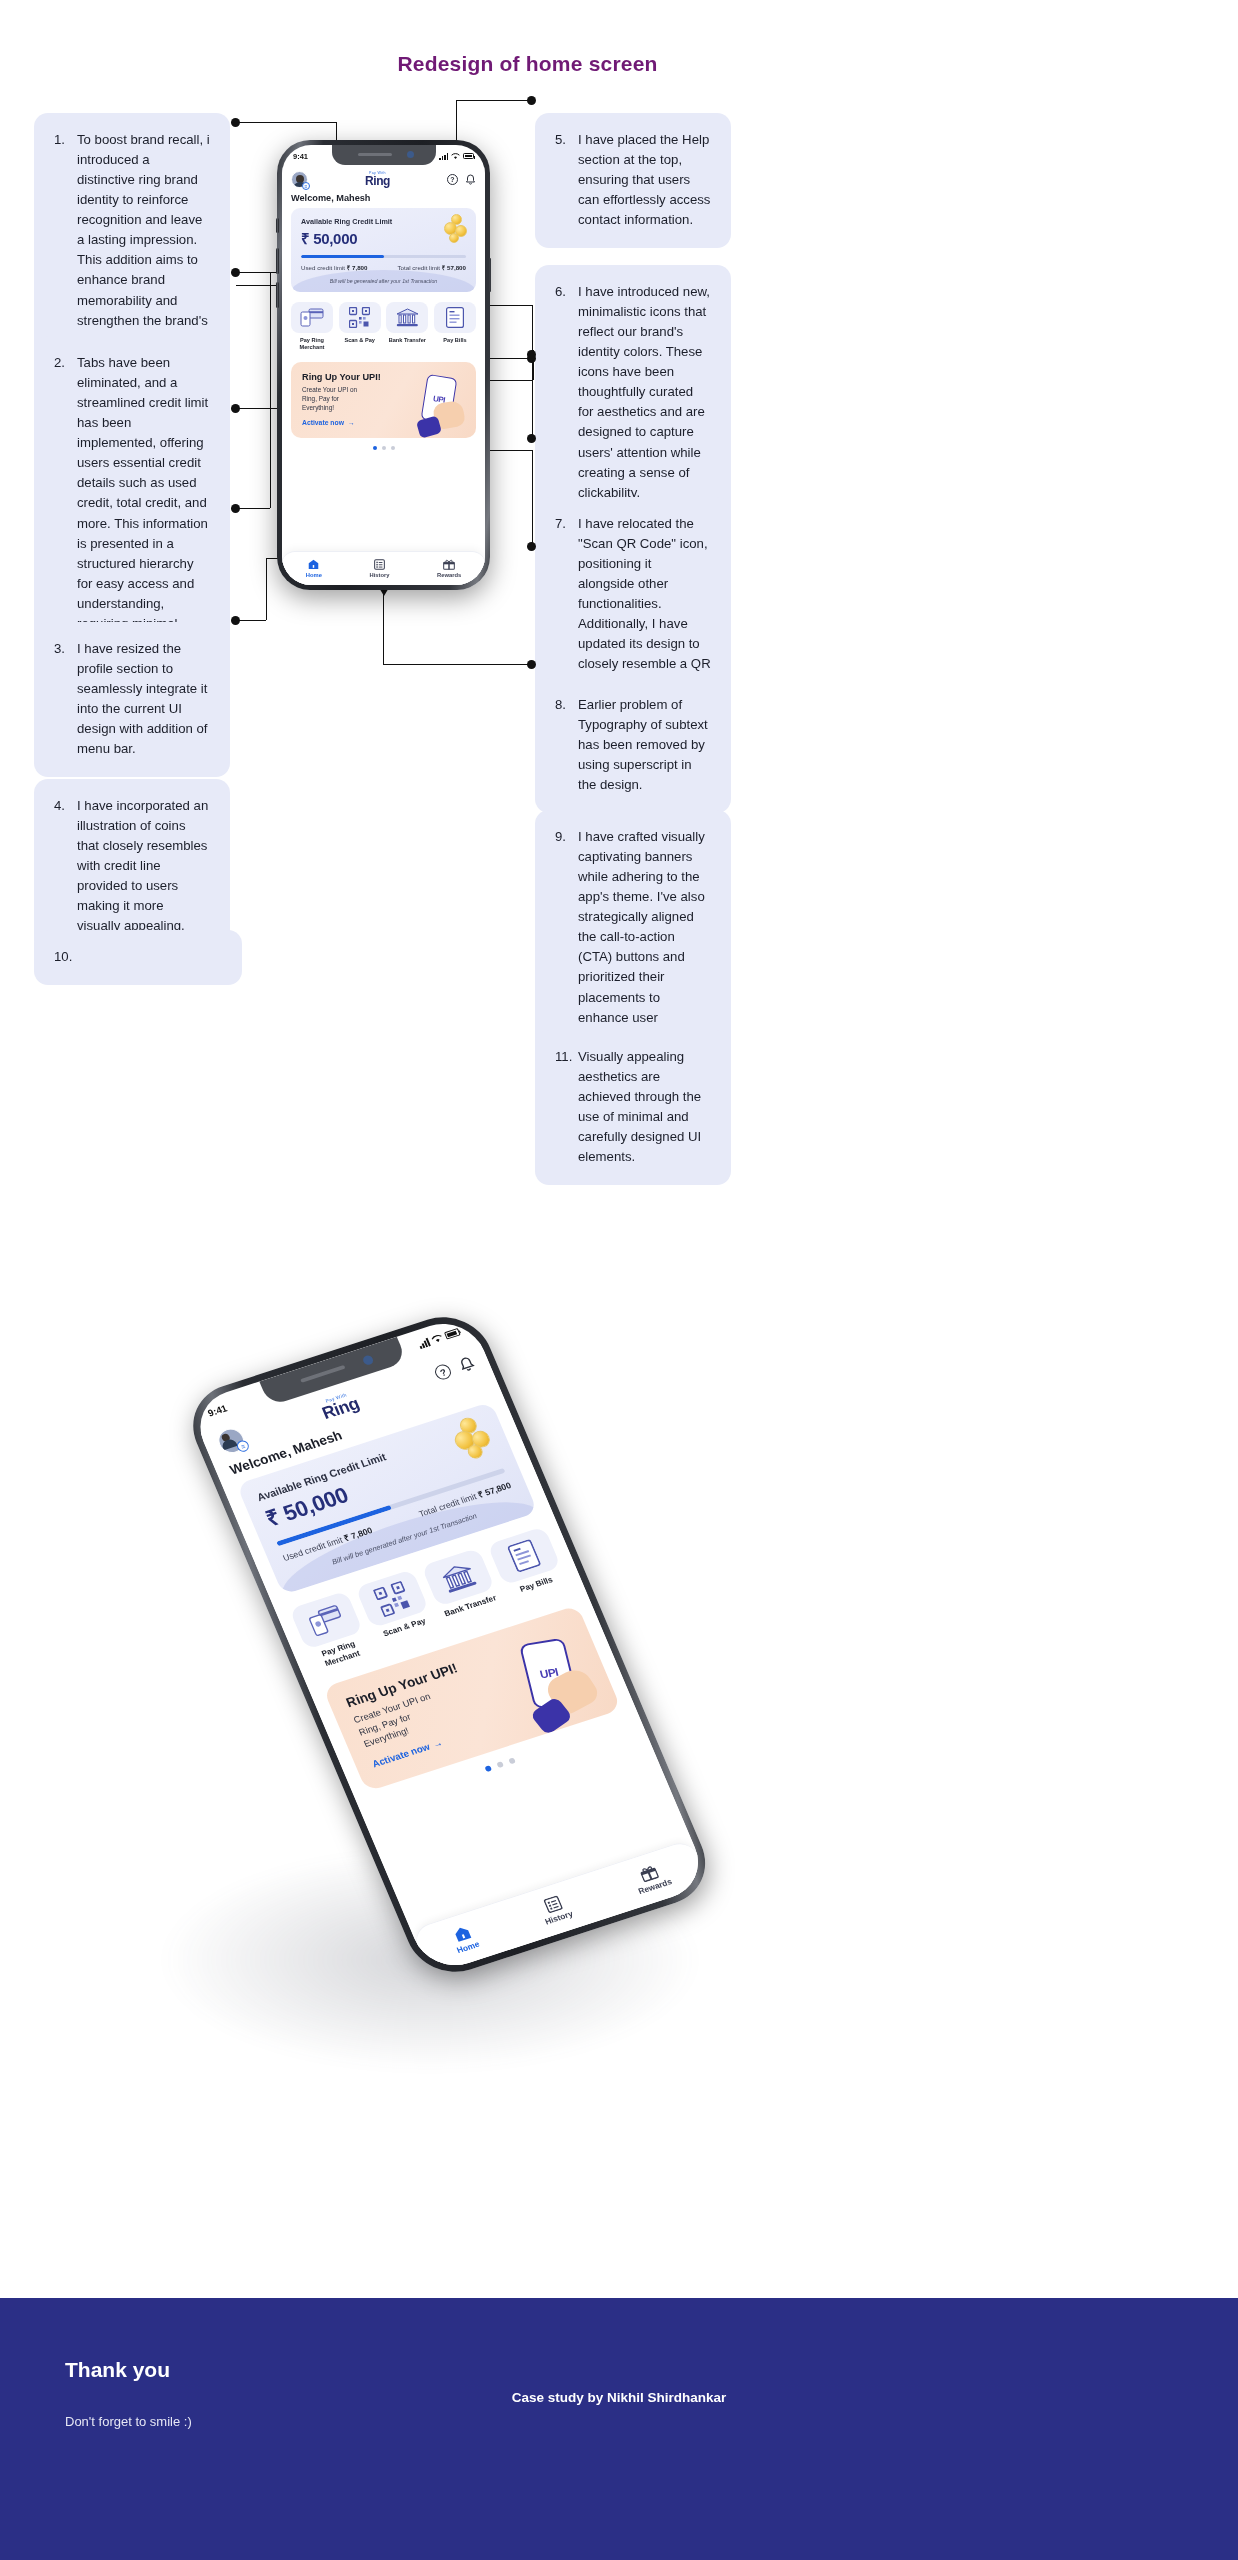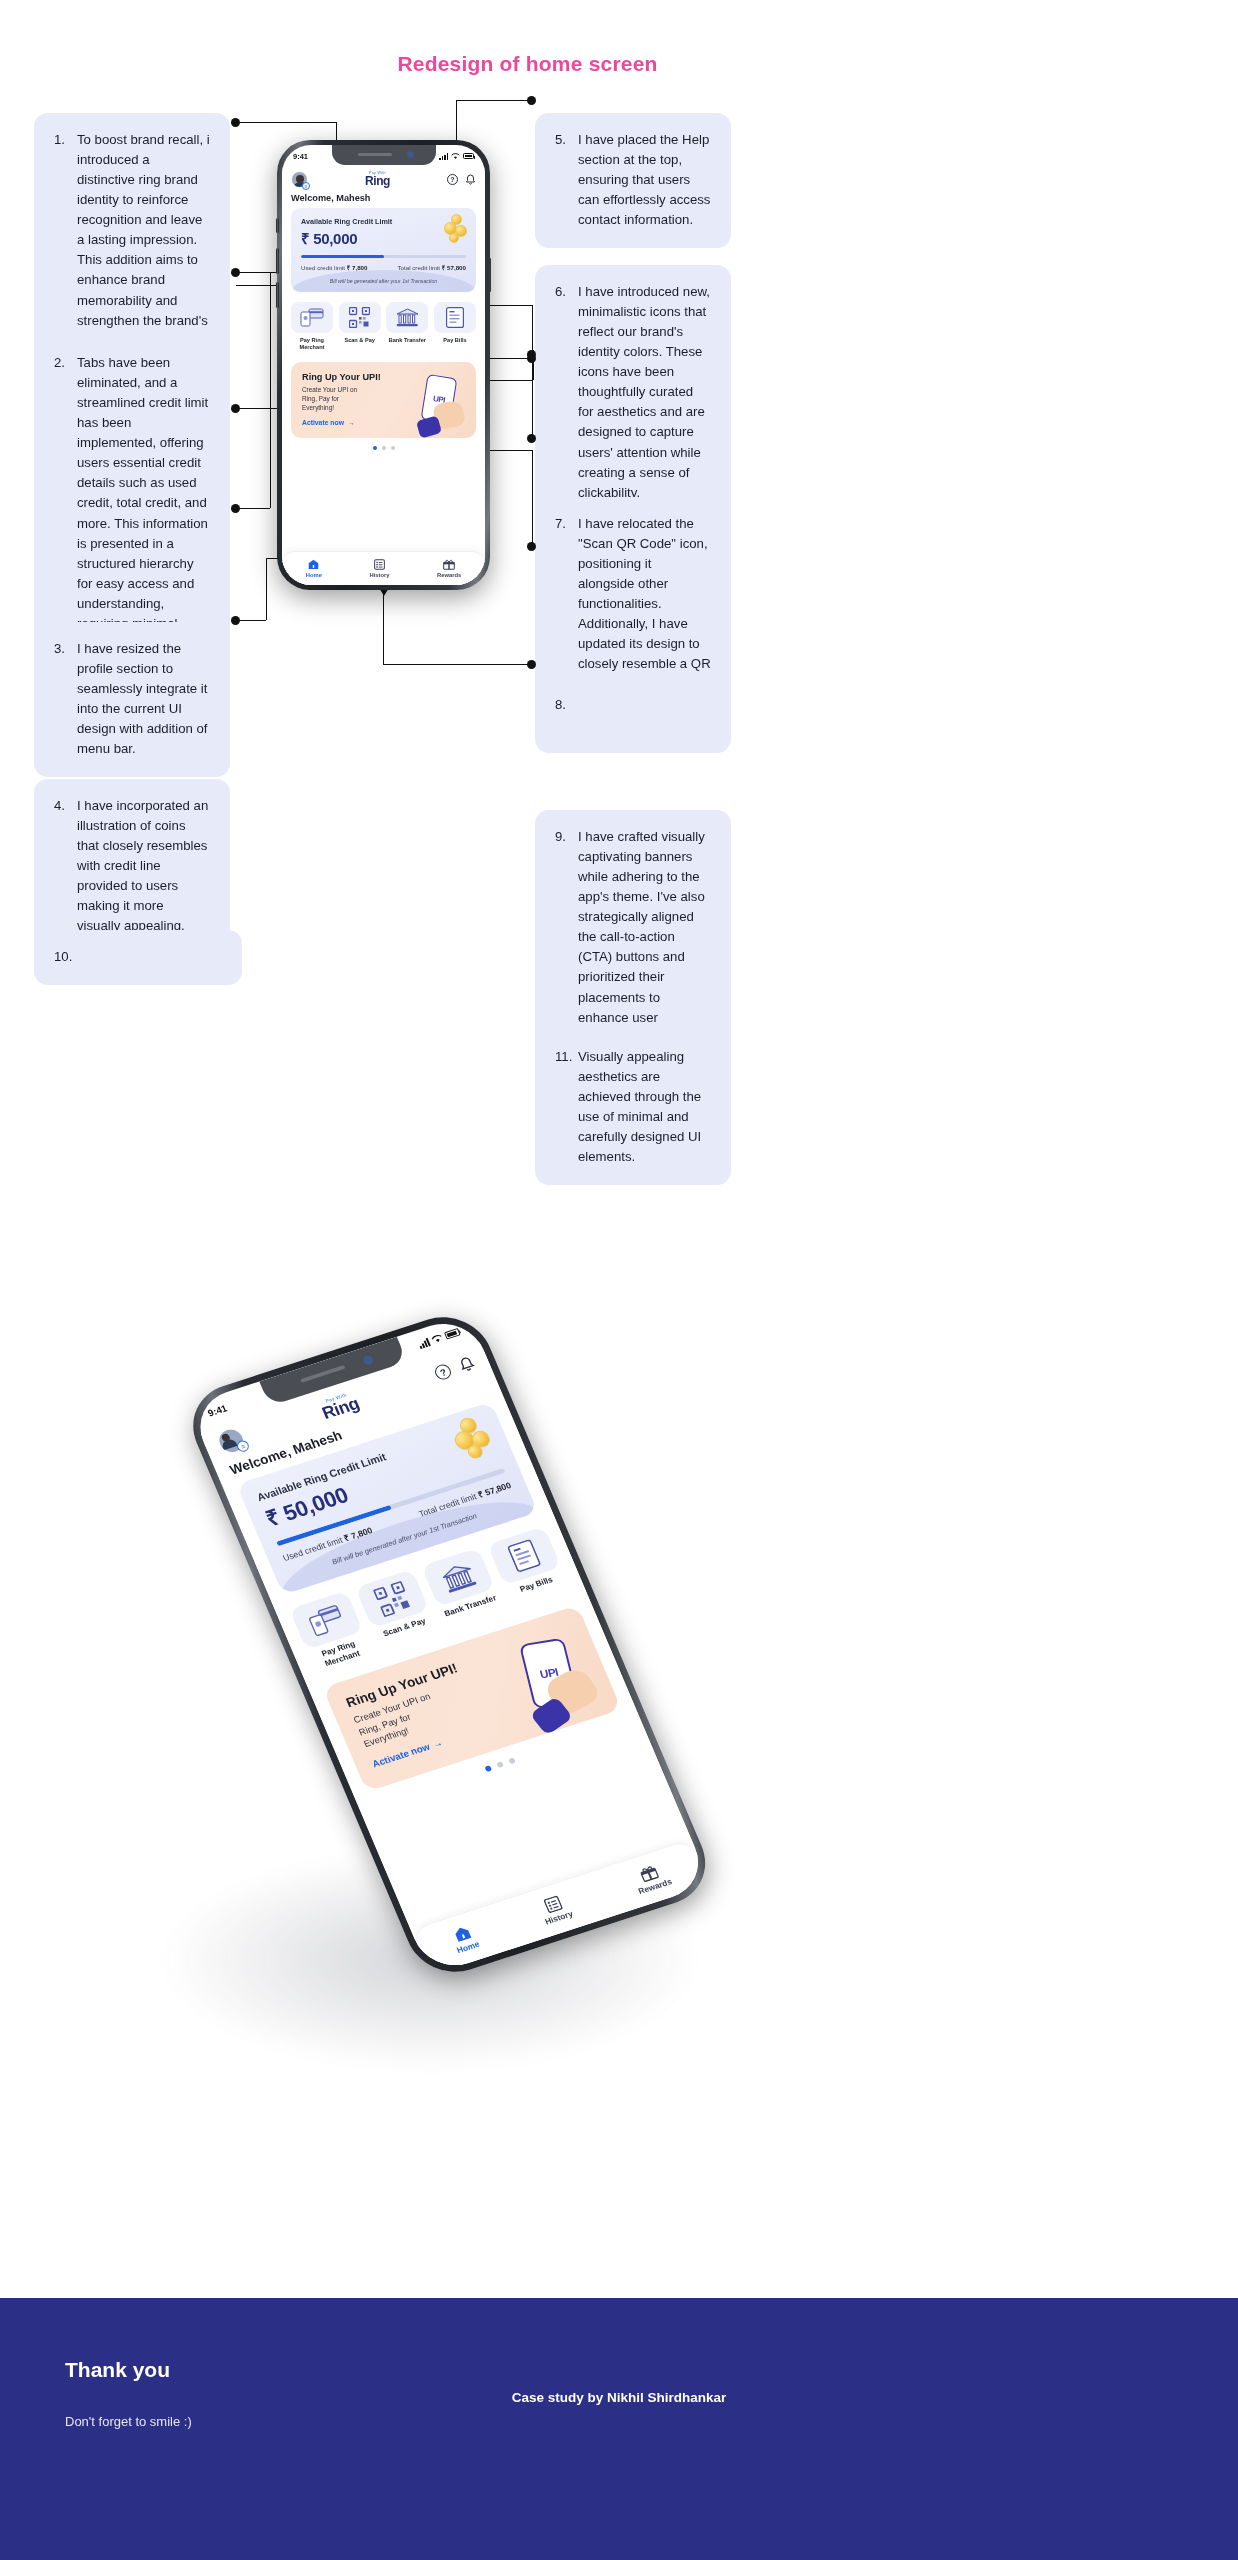--- a/index.html
+++ b/index.html
@@ -1,19 +1,19 @@
 <!DOCTYPE html>
 <html><head>
 <meta charset="utf-8">
 <style>
   *{box-sizing:border-box;margin:0;padding:0;}
   body{width:1238px;height:2560px;background:#ffffff;font-family:"Liberation Sans",sans-serif;position:relative;overflow:hidden;}
 
   
-  .page-title{position:absolute;left:0;top:52px;width:1055px;text-align:center;color:#ec4899;font-size:21px;font-weight:bold;letter-spacing:.2px;}
+  .page-title{position:absolute;left:0;top:52px;width:1055px;text-align:center;color:#701a75;font-size:21px;font-weight:bold;letter-spacing:.2px;}
 
   
   .note{position:absolute;background:#e7eaf8;border-radius:14px;padding:17px 20px 18px 20px;color:#1c1f2b;font-size:13.2px;line-height:1.52;}
   .note .num{display:inline-block;min-width:19px;}
   .note p{display:flex;gap:4px;}
   .note span.txt{display:block;}
 
   .n1{left:34px;  top:113px;  width:196px;}
   .n2{left:34px;  top:336px;  width:196px;}
   .n3{left:34px;  top:622px;  width:196px;}
@@ -168,20 +168,21 @@
 </div>
 <div class="note n7">
   <p>
       <span class="num">7.</span>
       <span class="txt">I have relocated the "Scan QR Code" icon, positioning it alongside other functionalities. Additionally, I have updated its design to closely resemble a QR code, making it more easily recognizable for users.</span>
     </p>
 </div>
 <div class="note n8">
   <p>
       <span class="num">8.</span>
+      <span class="txt">Earlier problem of Typography of subtext has been removed by using superscript  in the design.</span>
     </p>
 </div>
 <div class="note n9">
   <p>
       <span class="num">9.</span>
       <span class="txt">I have crafted visually captivating banners while adhering to the app's theme. I've also strategically aligned the call-to-action (CTA) buttons and prioritized their placements to enhance user engagement and usability.</span>
     </p>
 </div>
 <div class="note n11">
   <p>

